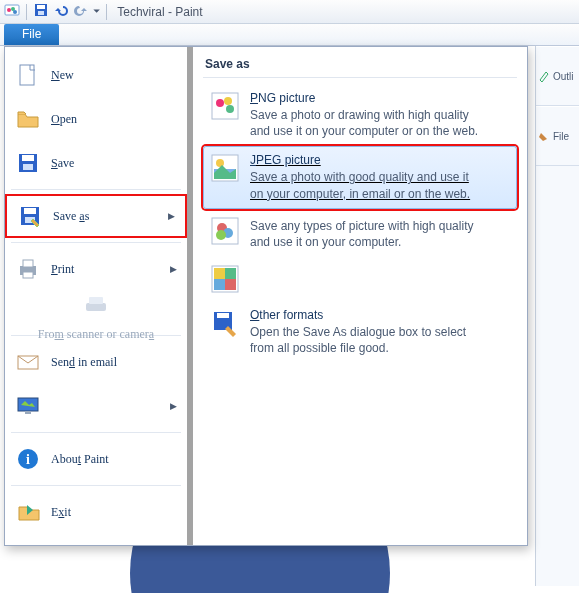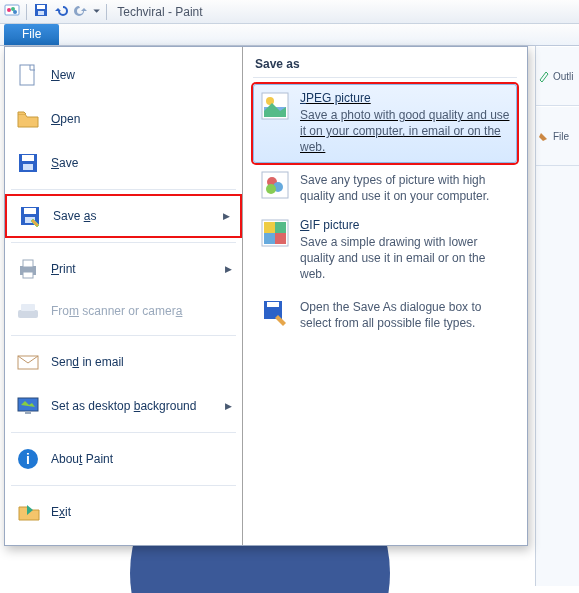--- a/index.html
+++ b/index.html
@@ -65,36 +65,37 @@
   .panel {
     position: absolute;
     left: 4px; top: 46px;
     width: 524px; height: 500px;
     background: #fff;
     border: 1px solid #9aa9c2;
     box-shadow: 2px 4px 10px rgba(0,0,0,.25);
     display: flex;
   }
   .left-col {
-    width: 238px;
-    border-right: 1px solid #a3a3a3;
+    width: 188px;
+    border-right: 6px solid #a3a3a3;
     padding: 6px 0;
+    font-family: Liberation Serif, serif;
   }
   .menu-item {
     display: flex; align-items: center;
     height: 44px;
     padding: 0 10px;
     gap: 10px;
     color: #183862;
     position: relative;
   }
   .menu-item.small { height: 40px; }
   .menu-item .lbl u { text-decoration: underline; }
   .menu-item .arrow { margin-left: auto; color:#4a5a72; font-size:9px; }
-  .menu-item.disabled { color:#9aa9bc; }
+  .menu-item.disabled { color:#9aa9bc;flex-direction:column; }
   .menu-sep { height:1px; background:#e1e7f0; margin:4px 6px; }
   .ico24 { width:26px; height:26px; flex:0 0 auto; }
   .highlight-red { border:2px solid #e11; }
 
   .right-col {
     flex: 1;
     padding: 6px 10px;
   }
   .right-col .hdr {
     font-weight: 600;
@@ -272,21 +273,20 @@
     </div>
 
     <div class="menu-item">
       <span class="ico24">
         <svg viewBox="0 0 26 26">
             <rect x="3" y="5" width="20" height="13" fill="#3b78d4" stroke="#2a4b7a"></rect>
             <rect x="10" y="18" width="6" height="3" fill="#9aa9bc"></rect>
             <path d="M6 12l4-4 4 4 3-2 3 4" fill="#8c4"></path>
           </svg>
       </span>
-      <span class="lbl">Set as desktop <u>b</u>ackground</span>
       <span class="arrow">▶</span>
     </div>
 
     <div class="menu-sep"></div>
 
 
     <div class="menu-item">
       <span class="ico24">
         <svg viewBox="0 0 26 26">
             <circle cx="13" cy="13" r="10" fill="#2078d4"></circle>
@@ -306,20 +306,34 @@
           </svg>
       </span>
       <span class="lbl">E<u>x</u>it</span>
     </div>
 
   </div>
 
   <div class="right-col">
     <div class="hdr">Save as</div>
 
+    <div class="fmt">
+      <span class="ico32">
+        <svg viewBox="0 0 30 30">
+            <rect x="2" y="2" width="26" height="26" fill="#fff" stroke="#b0bed3"></rect>
+            <circle cx="10" cy="12" r="4" fill="#e37"></circle>
+            <circle cx="18" cy="10" r="4" fill="#ec4"></circle>
+            <circle cx="20" cy="18" r="4" fill="#5b8"></circle>
+          </svg>
+      </span>
+      <div class="txt">
+        <div class="ttl"><u>P</u>NG picture</div>
+        <div class="desc">Save a photo or drawing with high quality and use it on your computer or on the web.</div>
+      </div>
+    </div>
 
     <div class="fmt hover outline-red">
       <span class="ico32">
         <svg viewBox="0 0 30 30">
             <rect x="2" y="2" width="26" height="26" fill="#fff" stroke="#b0bed3"></rect>
             <rect x="4" y="16" width="22" height="10" fill="#7ab0e8"></rect>
             <circle cx="10" cy="10" r="4" fill="#f3c94b"></circle>
             <path d="M4 20l8-8 8 8 6-4v10H4z" fill="#5b8"></path>
           </svg>
       </span>
@@ -346,33 +360,30 @@
     <div class="fmt">
       <span class="ico32">
         <svg viewBox="0 0 30 30">
             <rect x="2" y="2" width="26" height="26" fill="#fff" stroke="#b0bed3"></rect>
             <rect x="4" y="4" width="11" height="11" fill="#ec4"></rect>
             <rect x="15" y="4" width="11" height="11" fill="#5b8"></rect>
             <rect x="4" y="15" width="11" height="11" fill="#6ad"></rect>
             <rect x="15" y="15" width="11" height="11" fill="#d66"></rect>
           </svg>
       </span>
-      <div class="txt">
-        <div class="ttl"><u>G</u>IF picture</div>
-        <div class="desc">Save a simple drawing with lower quality and use it in email or on the web.</div>
-      </div>
     </div>
 
     <div class="fmt">
       <span class="ico32">
         <svg viewBox="0 0 30 30">
             <rect x="4" y="4" width="18" height="18" fill="#2c62c8"></rect>
             <rect x="7" y="5" width="12" height="5" fill="#fff"></rect>
             <path d="M18 18l8 8-3 3-8-8z" fill="#e6a64b"></path>
           </svg>
       </span>
       <div class="txt">
-        <div class="desc">Open the Save As dialogue box to select from all possible file types.</div>
+        <div class="ttl"><u>O</u>ther formats</div>
+        <div class="desc">Open the Save As dialogue box to select from all possible file good.</div>
       </div>
     </div>
 
   </div>
 </div>
 
 </body></html>

